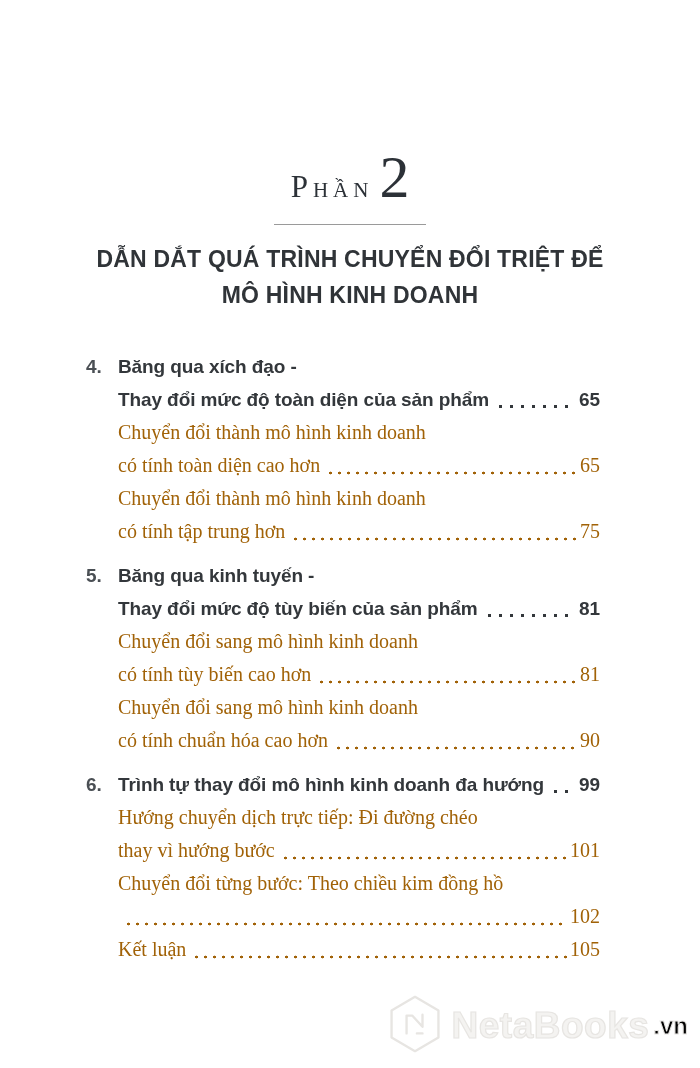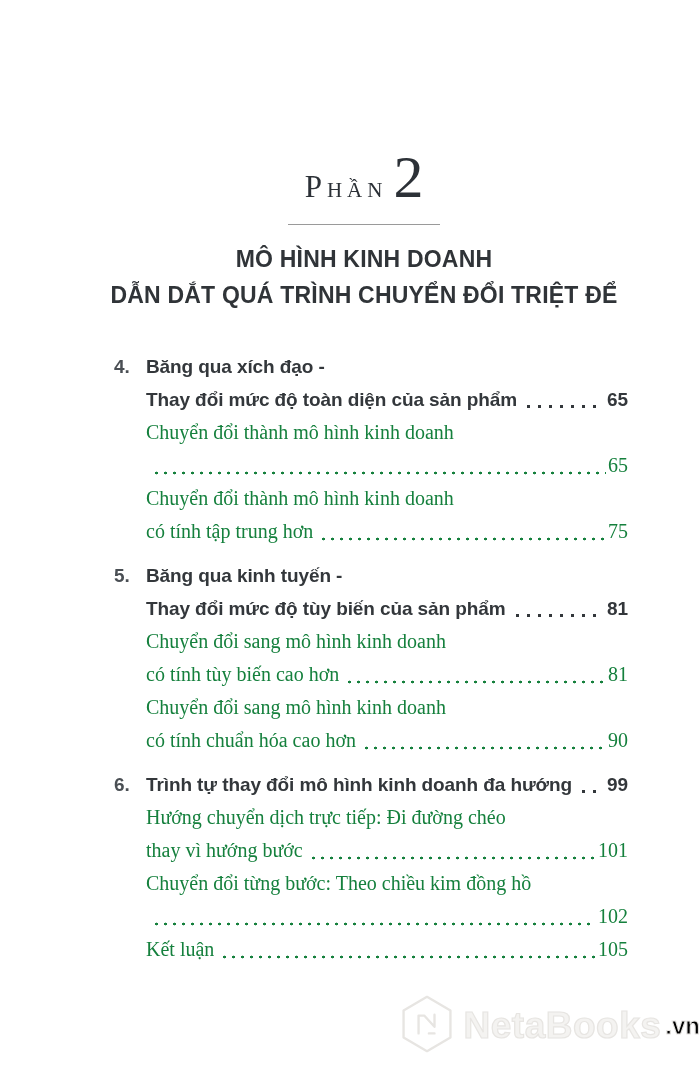--- a/index.html
+++ b/index.html
@@ -6,21 +6,20 @@
   body {
     width: 700px; height: 1068px;
     background: #ffffff;
     font-family: "Liberation Sans", sans-serif;
     position: relative;
   }
   .page {
     position: absolute; inset: 0;
     background: #ffffff;
     overflow: hidden;
-    padding-left: 28px;
   }
 
   
   .part-header {
     padding-top: 152px;
     text-align: center;
     color: #2c3137;
     font-family: "Liberation Serif", serif;
   }
   .part-line { line-height: 50px; white-space: nowrap; }
@@ -66,21 +65,21 @@
   .row .text { white-space: nowrap; flex: none; }
   .row.bold {
     font-weight: bold;
     font-size: 19px;
     letter-spacing: -0.1px;
     color: #33373b;
   }
   .row.serif {
     font-family: "Liberation Serif", serif;
     font-size: 20px;
-    color: #15803d;
+    color: #a16207;
   }
   .dots {
     flex: 1 1 auto;
     min-width: 10px;
     align-self: flex-end;
     height: 12px;
     margin: 0 2px 7px 6px;
     background-image: radial-gradient(circle, currentColor 1.3px, transparent 1.6px);
     background-size: 9px 4px;
     background-repeat: repeat-x;
@@ -89,21 +88,21 @@
   .row.bold .dots {
     background-size: 11px 5px;
     background-image: radial-gradient(circle, currentColor 1.5px, transparent 1.8px);
     margin-right: 8px;
   }
   .pagenum { flex: none; }
 
   
   .watermark {
     position: absolute;
-    right: 0; bottom: 10px;
+    right: 12px; bottom: 10px;
     display: flex;
     align-items: center;
     user-select: none;
   }
   .wm-logo { margin-right: 8px; }
   .wm-text {
     font-weight: bold;
     font-size: 37px;
     letter-spacing: 0.5px;
     color: #f4f3f1;
@@ -123,40 +122,41 @@
 <div class="page">
 
   <div class="part-header">
     <div class="part-line">
       <span class="part-initial">P</span><span class="part-rest">HẦN</span><span class="part-number">2</span>
     </div>
     <div class="part-underline"></div>
   </div>
 
   <div class="book-title">
+    <div>DẪN DẮT QUÁ TRÌNH CHUYỂN ĐỔI TRIỆT ĐỂ</div>
     <div>MÔ HÌNH KINH DOANH</div>
-    <div>DẪN DẮT QUÁ TRÌNH CHUYỂN ĐỔI TRIỆT ĐỂ</div>
   </div>
 
   <div class="toc">
 
     <div class="toc-entry">
       <div class="row bold">
         <span class="num">4.</span>
         <span class="text">Băng qua xích đạo -</span>
       </div>
       <div class="row bold indent">
         <span class="text">Thay đổi mức độ toàn diện của sản phẩm</span>
         <span class="dots"></span>
         <span class="pagenum">65</span>
       </div>
       <div class="row serif indent">
         <span class="text">Chuyển đổi thành mô hình kinh doanh</span>
       </div>
       <div class="row serif indent">
+        <span class="text">có tính toàn diện cao hơn</span>
         <span class="dots"></span>
         <span class="pagenum">65</span>
       </div>
       <div class="row serif indent">
         <span class="text">Chuyển đổi thành mô hình kinh doanh</span>
       </div>
       <div class="row serif indent">
         <span class="text">có tính tập trung hơn</span>
         <span class="dots"></span>
         <span class="pagenum">75</span>

